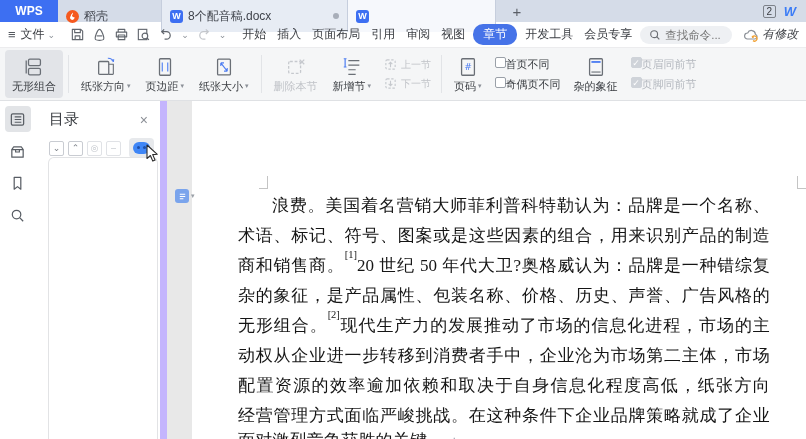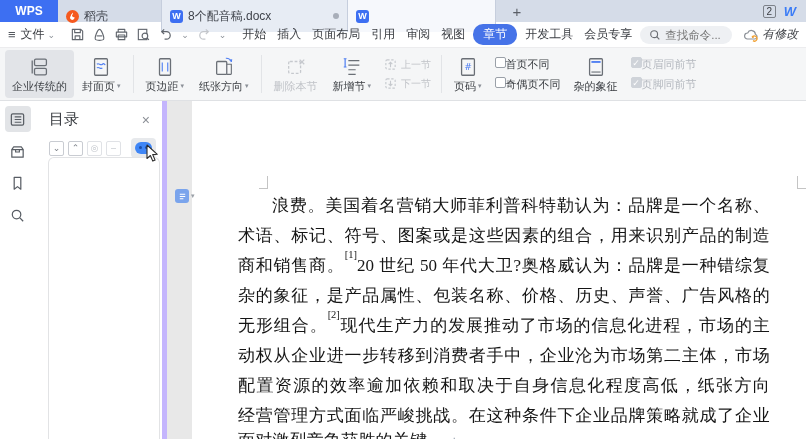--- a/index.html
+++ b/index.html
@@ -48,21 +48,21 @@
   .srow { display:flex; align-items:center; gap:4px; font-size:10px; color:#c0c3c8; }
   .crow { display:flex; align-items:flex-start; font-size:11px; color:#3d4045; }
   .crow.dis { color:#b4b8bf; }
   .cb { width:11px; height:11px; border:1px solid #9aa0a8; background:#fff; border-radius:2px; flex:0 0 auto; }
   .cb.checked { background:#cfd3d9; border-color:#cfd3d9; color:#fff; font-size:9px; line-height:10px; text-align:center; }
   
   .body { display:flex; height:338px; position:relative; background:#fff; }
   .strip { width:35px; display:flex; flex-direction:column; align-items:center; padding-top:5px; gap:6px; background:#fff; }
   .sitem { width:26px; height:26px; display:flex; align-items:center; justify-content:center; border-radius:4px; }
   .sitem.active { background:#e2e4e7; }
-  .tocpanel { width:132px; border-right:5px solid #c4b5fd; position:relative; background:#fff; }
+  .tocpanel { width:132px; border-right:7px solid #c4b5fd; position:relative; background:#fff; }
   .toc-head { display:flex; justify-content:space-between; align-items:center; padding:9px 12px 0 14px; font-size:15px; color:#35383d; }
   .toc-x { color:#8b8f96; font-size:14px; line-height:14px; }
   .toc-tools { display:flex; gap:4px; align-items:center; padding:9px 6px 0 14px; }
   .tbox { width:15px; height:15px; border:1px solid #c9ccd2; border-radius:2px; background:#fff; font-size:9px; color:#7a7f86; display:flex; align-items:center; justify-content:center; }
   .tbox.dis { border-color:#e0e2e6; color:#c3c7cd; }
   .ai-toggle { margin-left:auto; width:25px; height:20px; background:#e7e9ec; border-radius:4px; display:flex; align-items:center; justify-content:center; }
   .ai-pill { width:17px; height:12px; background:#3f86f6; border-radius:6px; position:relative; }
   .ai-pill::after { content:""; position:absolute; left:4px; top:4px; width:3px; height:3px; border-radius:2px; background:#1d4fa8; box-shadow:6px 0 0 #1d4fa8; }
   .toc-box { position:absolute; left:13px; top:56px; right:2px; bottom:0; background:#fff; border:1px solid #e2e3e5; border-bottom:none; border-radius:6px 6px 0 0; }
   .docarea { flex:1; background:#e8e8e8; position:relative; overflow:hidden;padding-left:48px; }
@@ -172,52 +172,52 @@
   </div>
 
   <div class="ribbon">
     <div class="rbtn active">
       <svg width="22" height="22" viewBox="0 0 24 24">
           <rect x="6" y="3.5" width="13" height="7" rx="1.5" fill="none" stroke="#6a6f76" stroke-width="1.4"></rect>
           <rect x="6" y="13.5" width="13" height="7" rx="1.5" fill="none" stroke="#6a6f76" stroke-width="1.4"></rect>
           <path d="M3.5 5v14" stroke="#6a6f76" stroke-width="1.4"></path>
         </svg>
       <span class="rlbl">
-          <span>企业传统的</span>
-        </span>
-    </div>
-    <div class="rbtn">
-      <svg width="22" height="22" viewBox="0 0 24 24">
-          <rect x="5" y="3" width="14" height="18" rx="1" fill="none" stroke="#6a6f76" stroke-width="1.4"></rect>
-          <path d="M7.5 9c2-2 4 2 6 0s3 1 3 1 M7.5 13c2-2 4 2 6 0" fill="none" stroke="#4d7df2" stroke-width="1.2"></path>
-        </svg>
-      <span class="rlbl">
-          <span>封面页</span>
-          <span class="dd">▾</span>
+          <span>无形组合</span>
         </span>
     </div>
     <div class="rsep"></div>
-    <div class="rbtn">
-      <svg width="22" height="22" viewBox="0 0 24 24">
-          <rect x="6" y="3" width="12" height="18" rx="1" fill="none" stroke="#6a6f76" stroke-width="1.4"></rect>
-          <path d="M9 7v10 M15 7v10" stroke="#4d7df2" stroke-width="1.2"></path>
-        </svg>
-      <span class="rlbl">
-          <span>页边距</span>
-          <span class="dd">▾</span>
-        </span>
-    </div>
     <div class="rbtn">
       <svg width="22" height="22" viewBox="0 0 24 24">
           <rect x="4" y="6" width="11" height="14" rx="1" fill="none" stroke="#6a6f76" stroke-width="1.4"></rect>
           <path d="M15 9h5v11 M20 20h-5" fill="none" stroke="#6a6f76" stroke-width="1.2"></path>
           <path d="M14 2.5a6 6 0 0 1 6 4 M20 6.5l.3-2.3-2.3.3" fill="none" stroke="#4d7df2" stroke-width="1.2"></path>
         </svg>
       <span class="rlbl">
           <span>纸张方向</span>
+          <span class="dd">▾</span>
+        </span>
+    </div>
+    <div class="rbtn">
+      <svg width="22" height="22" viewBox="0 0 24 24">
+          <rect x="6" y="3" width="12" height="18" rx="1" fill="none" stroke="#6a6f76" stroke-width="1.4"></rect>
+          <path d="M9 7v10 M15 7v10" stroke="#4d7df2" stroke-width="1.2"></path>
+        </svg>
+      <span class="rlbl">
+          <span>页边距</span>
+          <span class="dd">▾</span>
+        </span>
+    </div>
+    <div class="rbtn">
+      <svg width="22" height="22" viewBox="0 0 24 24">
+          <rect x="5" y="3.5" width="14" height="17" rx="1" fill="none" stroke="#6a6f76" stroke-width="1.4"></rect>
+          <path d="M8.5 7.5l7 9 M8.5 7.5h3.5 M8.5 7.5v3.5 M15.5 16.5H12 M15.5 16.5V13" fill="none" stroke="#4d7df2" stroke-width="1.2"></path>
+        </svg>
+      <span class="rlbl">
+          <span>纸张大小</span>
           <span class="dd">▾</span>
         </span>
     </div>
     <div class="rsep"></div>
     <div class="rbtn dis">
       <svg width="22" height="22" viewBox="0 0 24 24">
           <rect x="4" y="6" width="13" height="13" rx="1.5" fill="none" stroke="#c6c9ce" stroke-width="1.4" stroke-dasharray="3 2"></rect>
           <path d="M16 4l5 5 M21 4l-5 5" stroke="#c6c9ce" stroke-width="1.4"></path>
         </svg>
       <span class="rlbl">

